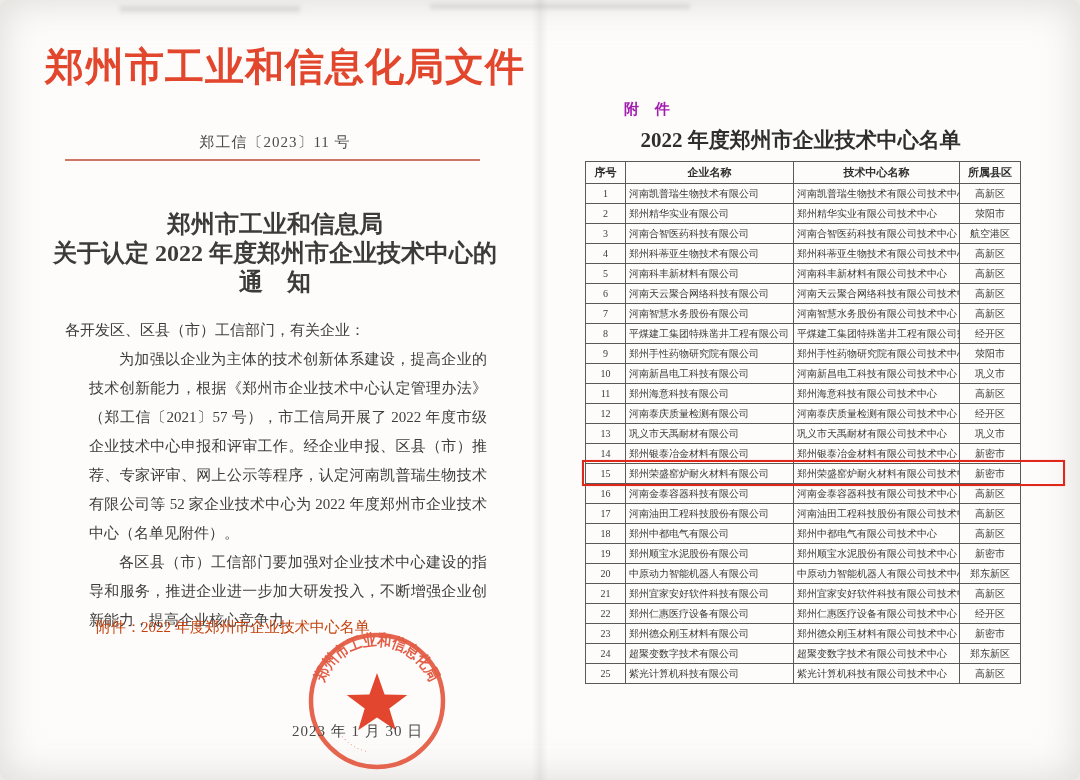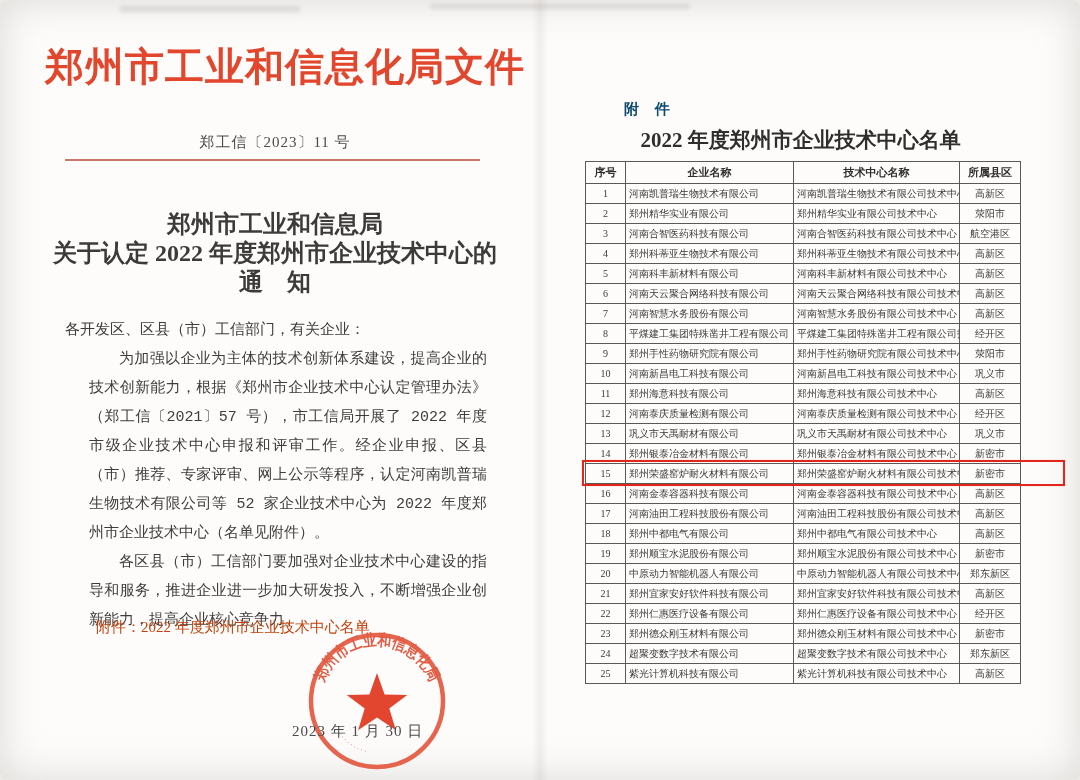--- a/index.html
+++ b/index.html
@@ -41,38 +41,37 @@
   }
   .notice-title {
     position:absolute; left:10px; top:210px; width:470px;
     text-align:center; font-weight:bold; color:#3c3b3a;
     font-size:24px; line-height:29px;
   }
   .doc-body {
     position:absolute; left:35px; top:316px; width:422px;
     font-size:15px; line-height:29px; color:#3e3d3c;
     text-align:justify;
-    font-family:Liberation Mono, monospace;
   }
   .doc-body p.indent { text-indent:2em;margin-left:24px; }
   .attachment-line {
     position:absolute; left:66px; top:618px; width:420px;
     font-size:15px; color:#c2410c;
   }
   .seal-wrap { position:absolute; left:262px; top:623px; width:170px; height:160px; opacity:.92; }
   .issue-date {
     position:absolute; left:262px; top:722px; width:180px;
     text-align:left; font-size:15px; color:#4c4a48; letter-spacing:1px;
   }
 
   
   .right-page { position:absolute; left:548px; top:0; width:525px; height:780px; }
   .att-label {
     position:absolute; left:52px; top:100px;
-    font-size:15px; font-weight:bold; color:#0c4a6e; letter-spacing:6px;padding-left:24px;
+    font-size:15px; font-weight:bold; color:#a21caf; letter-spacing:6px;padding-left:24px;
   }
   .table-title {
     position:absolute; left:0; top:126px; width:505px;
     text-align:center; font-size:21px; font-weight:bold; color:#2f2e2d;
   }
   table.center-table {
     position:absolute; left:37px; top:161px; width:435px;
     border-collapse:collapse; table-layout:fixed;
     font-size:10px; color:#3a3938;
   }

